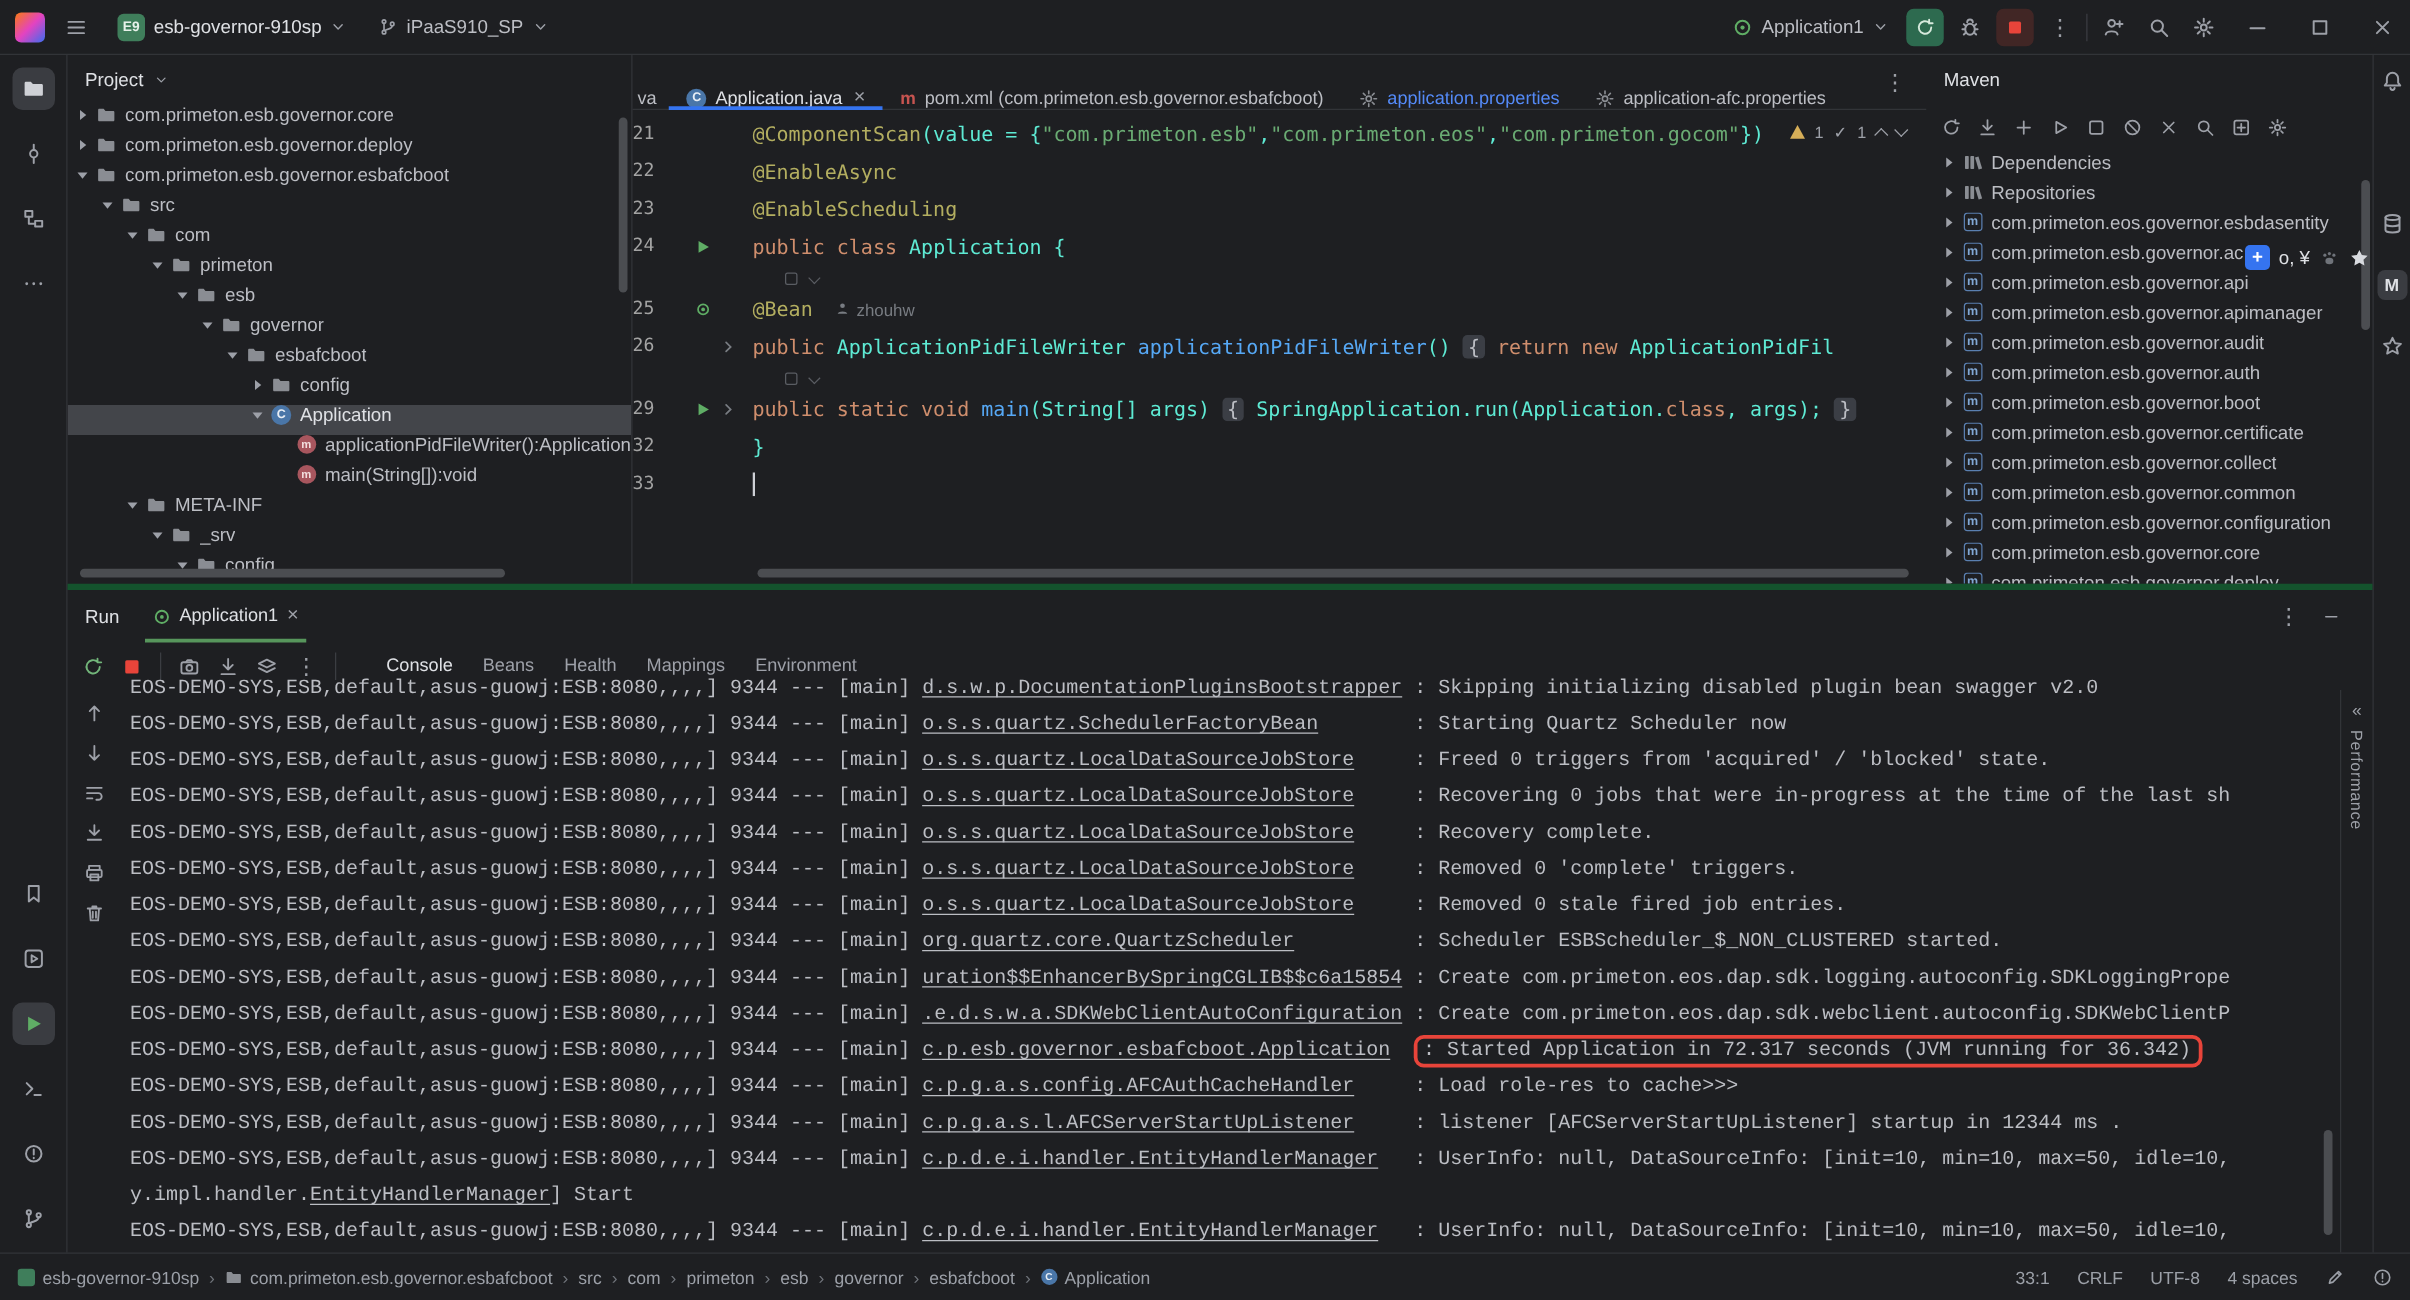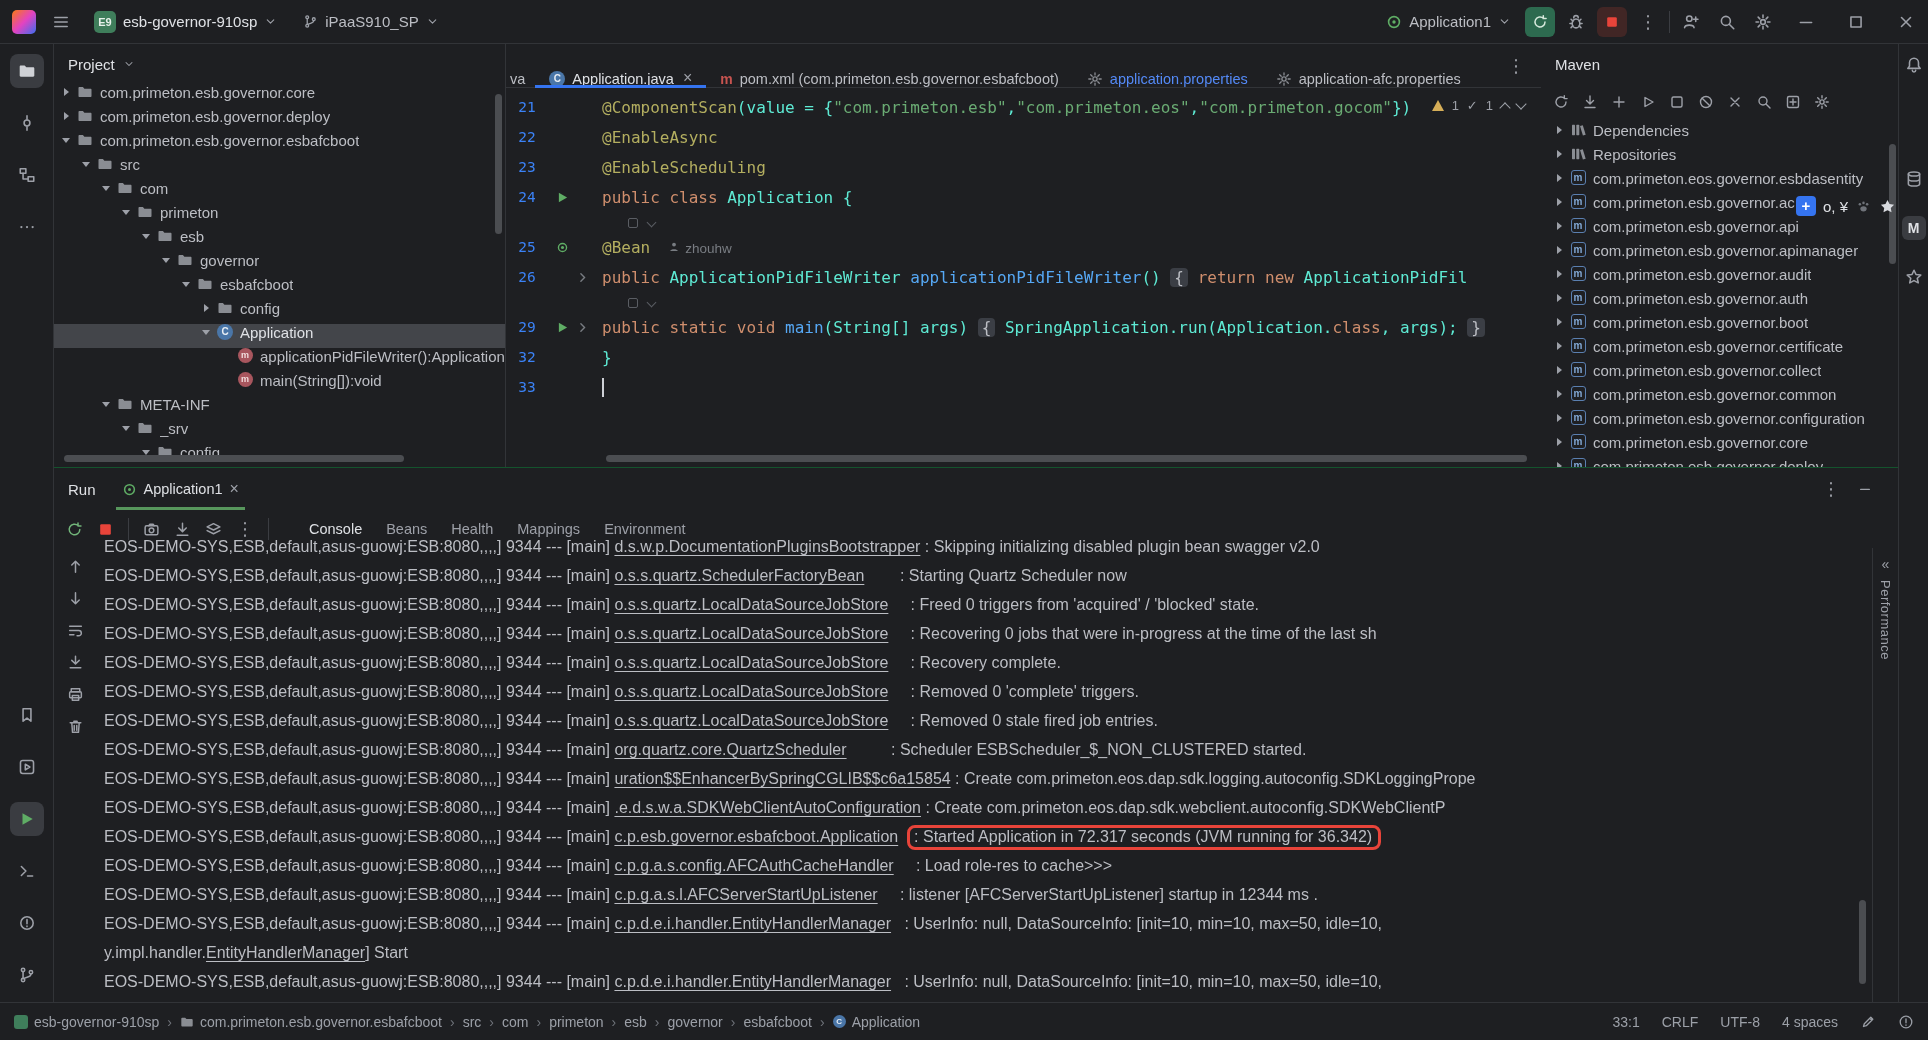--- a/index.html
+++ b/index.html
@@ -63,21 +63,21 @@
 .etab.partial{padding:0 10px 0 4px;color:#bcbec4}
 .etab.active{color:#dfe1e5}
 .etab.active::after{content:"";position:absolute;left:0;right:0;bottom:-1px;height:3px;background:#3574f0}
 .etab.modified .lbl{color:#548af7}
 .etab .close{color:#9da0a8;font-size:16px;margin-left:2px}
 .tab-dots{margin-left:auto;align-self:center}
 .codearea{flex:1;position:relative;font-family:"DejaVu Sans Mono",monospace;font-size:16px;overflow:hidden;padding-top:4px}
 .code-line{display:flex;align-items:center;height:30px}
 .code-line.inlay{height:20px}
 .gutter{flex:0 0 96px;display:flex;align-items:center;height:100%}
-.gutter .num{flex:0 0 46px;text-align:center;color:#3b82f6;font-size:14.5px;padding-right:4px}
+.gutter .num{flex:0 0 46px;text-align:left;color:#a3a3a3;font-size:14.5px;padding-right:4px}
 .gic,.gic2{width:20px;display:flex;justify-content:center}
 .gsvg{width:13px;height:13px}
 .codetext{flex:1;overflow:hidden;white-space:pre;color:#bcbec4}
 .ann{color:#b3ae60}.kw{color:#cf8e6d}.str{color:#6aab73}.pl{color:#5eead4}.mth{color:#56a8f5}
 .box{background:#3b3e45;border-radius:4px;padding:0 4px}
 .hint{color:#787c82;font-size:13.5px;font-family:"Liberation Sans",sans-serif;margin-left:18px;display:inline-flex;align-items:flex-start;gap:5px;vertical-align:middle}
 .psvg{width:12px;height:12px}
 .ig1{display:inline-block;width:10px;height:10px;border:1px solid #5a5d63;border-radius:2px;margin-left:26px}
 .ig2{display:inline-block;width:7px;height:7px;border-right:1.6px solid #5a5d63;border-bottom:1.6px solid #5a5d63;transform:rotate(45deg);margin-left:10px;margin-bottom:2px}
 .caret{display:inline-block;width:1.5px;height:19px;background:#ced0d6;vertical-align:middle}
@@ -96,35 +96,35 @@
 .mv-toolbar{height:36px;flex:0 0 36px;display:flex;align-items:center;gap:13px;padding:0 12px}
 .mv-toolbar svg{width:16px;height:16px;stroke:#9da0a8;fill:none;stroke-width:1.4;stroke-linecap:round;stroke-linejoin:round}
 .mvtree{flex:1;overflow:hidden;padding-top:2px}
 .mrow{padding-left:10px}
 .overlay{position:absolute;top:152px;right:2px;display:flex;align-items:center;gap:7px;z-index:9}
 .plusbox{width:20px;height:20px;border-radius:4px;background:#3574f0;color:#fff;font:700 15px/20px "Liberation Sans",sans-serif;text-align:center}
 .ovtext{color:#dfe1e5;font-size:15px}
 .ovsvg{width:17px;height:17px}
 
 
-.run-panel{flex:1;border-top:1px solid #14532d;display:flex;flex-direction:column;min-height:0;position:relative}
+.run-panel{flex:1;border-top:5px solid #14532d;display:flex;flex-direction:column;min-height:0;position:relative}
 .run-header{height:42px;flex:0 0 42px;display:flex;align-items:center;gap:20px;padding:0 14px}
 .run-title{font-size:15px;color:#dfe1e5}
 .run-tab{position:relative;height:42px;display:flex;align-items:center;gap:7px;font-size:14.5px;color:#dfe1e5;padding:0 6px}
 .run-tab::after{content:"";position:absolute;left:0;right:0;bottom:0;height:3px;background:#57965c}
 .rh-icons{margin-left:auto;display:flex;align-items:center;gap:18px;color:#9da0a8;padding-right:12px}
 .run-toolbar{height:38px;flex:0 0 38px;display:flex;align-items:center;gap:14px;padding:0 12px}
 .run-toolbar svg{width:17px;height:17px;stroke:#9da0a8;fill:none;stroke-width:1.4;stroke-linecap:round;stroke-linejoin:round}
 #rtabs{display:flex;gap:24px;margin-left:26px}
 .rtab{font-size:14.5px;color:#9da0a8}
 .rtab.sel{color:#dfe1e5}
 .run-body{flex:1;display:flex;min-height:0;position:relative}
 .ministripe{width:42px;flex:0 0 42px;display:flex;flex-direction:column;align-items:center;padding-top:10px;gap:15px}
 .ministripe svg{width:17px;height:17px;stroke:#9da0a8;fill:none;stroke-width:1.4;stroke-linecap:round;stroke-linejoin:round}
-.console{flex:1;overflow:hidden;font-family:Liberation Sans, sans-serif;font-size:16px;line-height:29px;margin-top:-16px;padding-left:8px}
+.console{flex:1;overflow:hidden;font-family:Liberation Mono, monospace;font-size:16px;line-height:29px;margin-top:-16px;padding-left:8px}
 .cline{white-space:pre;color:#bcbec4}
 .clink{text-decoration:underline;text-underline-offset:3px}
 .redbox{border:3px solid #e8443a;border-radius:8px;padding:0 6px 2px 4px}
 .perf{position:absolute;right:0;top:0;bottom:0;width:26px;border-left:1px solid #323438;display:flex;flex-direction:column;align-items:center;padding-top:8px;gap:8px;color:#9da0a8}
 .perftxt{writing-mode:vertical-rl;font-size:13px;letter-spacing:.5px}
 
 
 .statusbar{height:38px;flex:0 0 38px;border-top:1px solid #323438;display:flex;align-items:center;padding:0 14px;font-size:14px;color:#9ca0a8}
 .crumbs{display:flex;align-items:center;gap:8px;white-space:nowrap;overflow:hidden}
 .crumb{display:flex;align-items:center;gap:6px}

